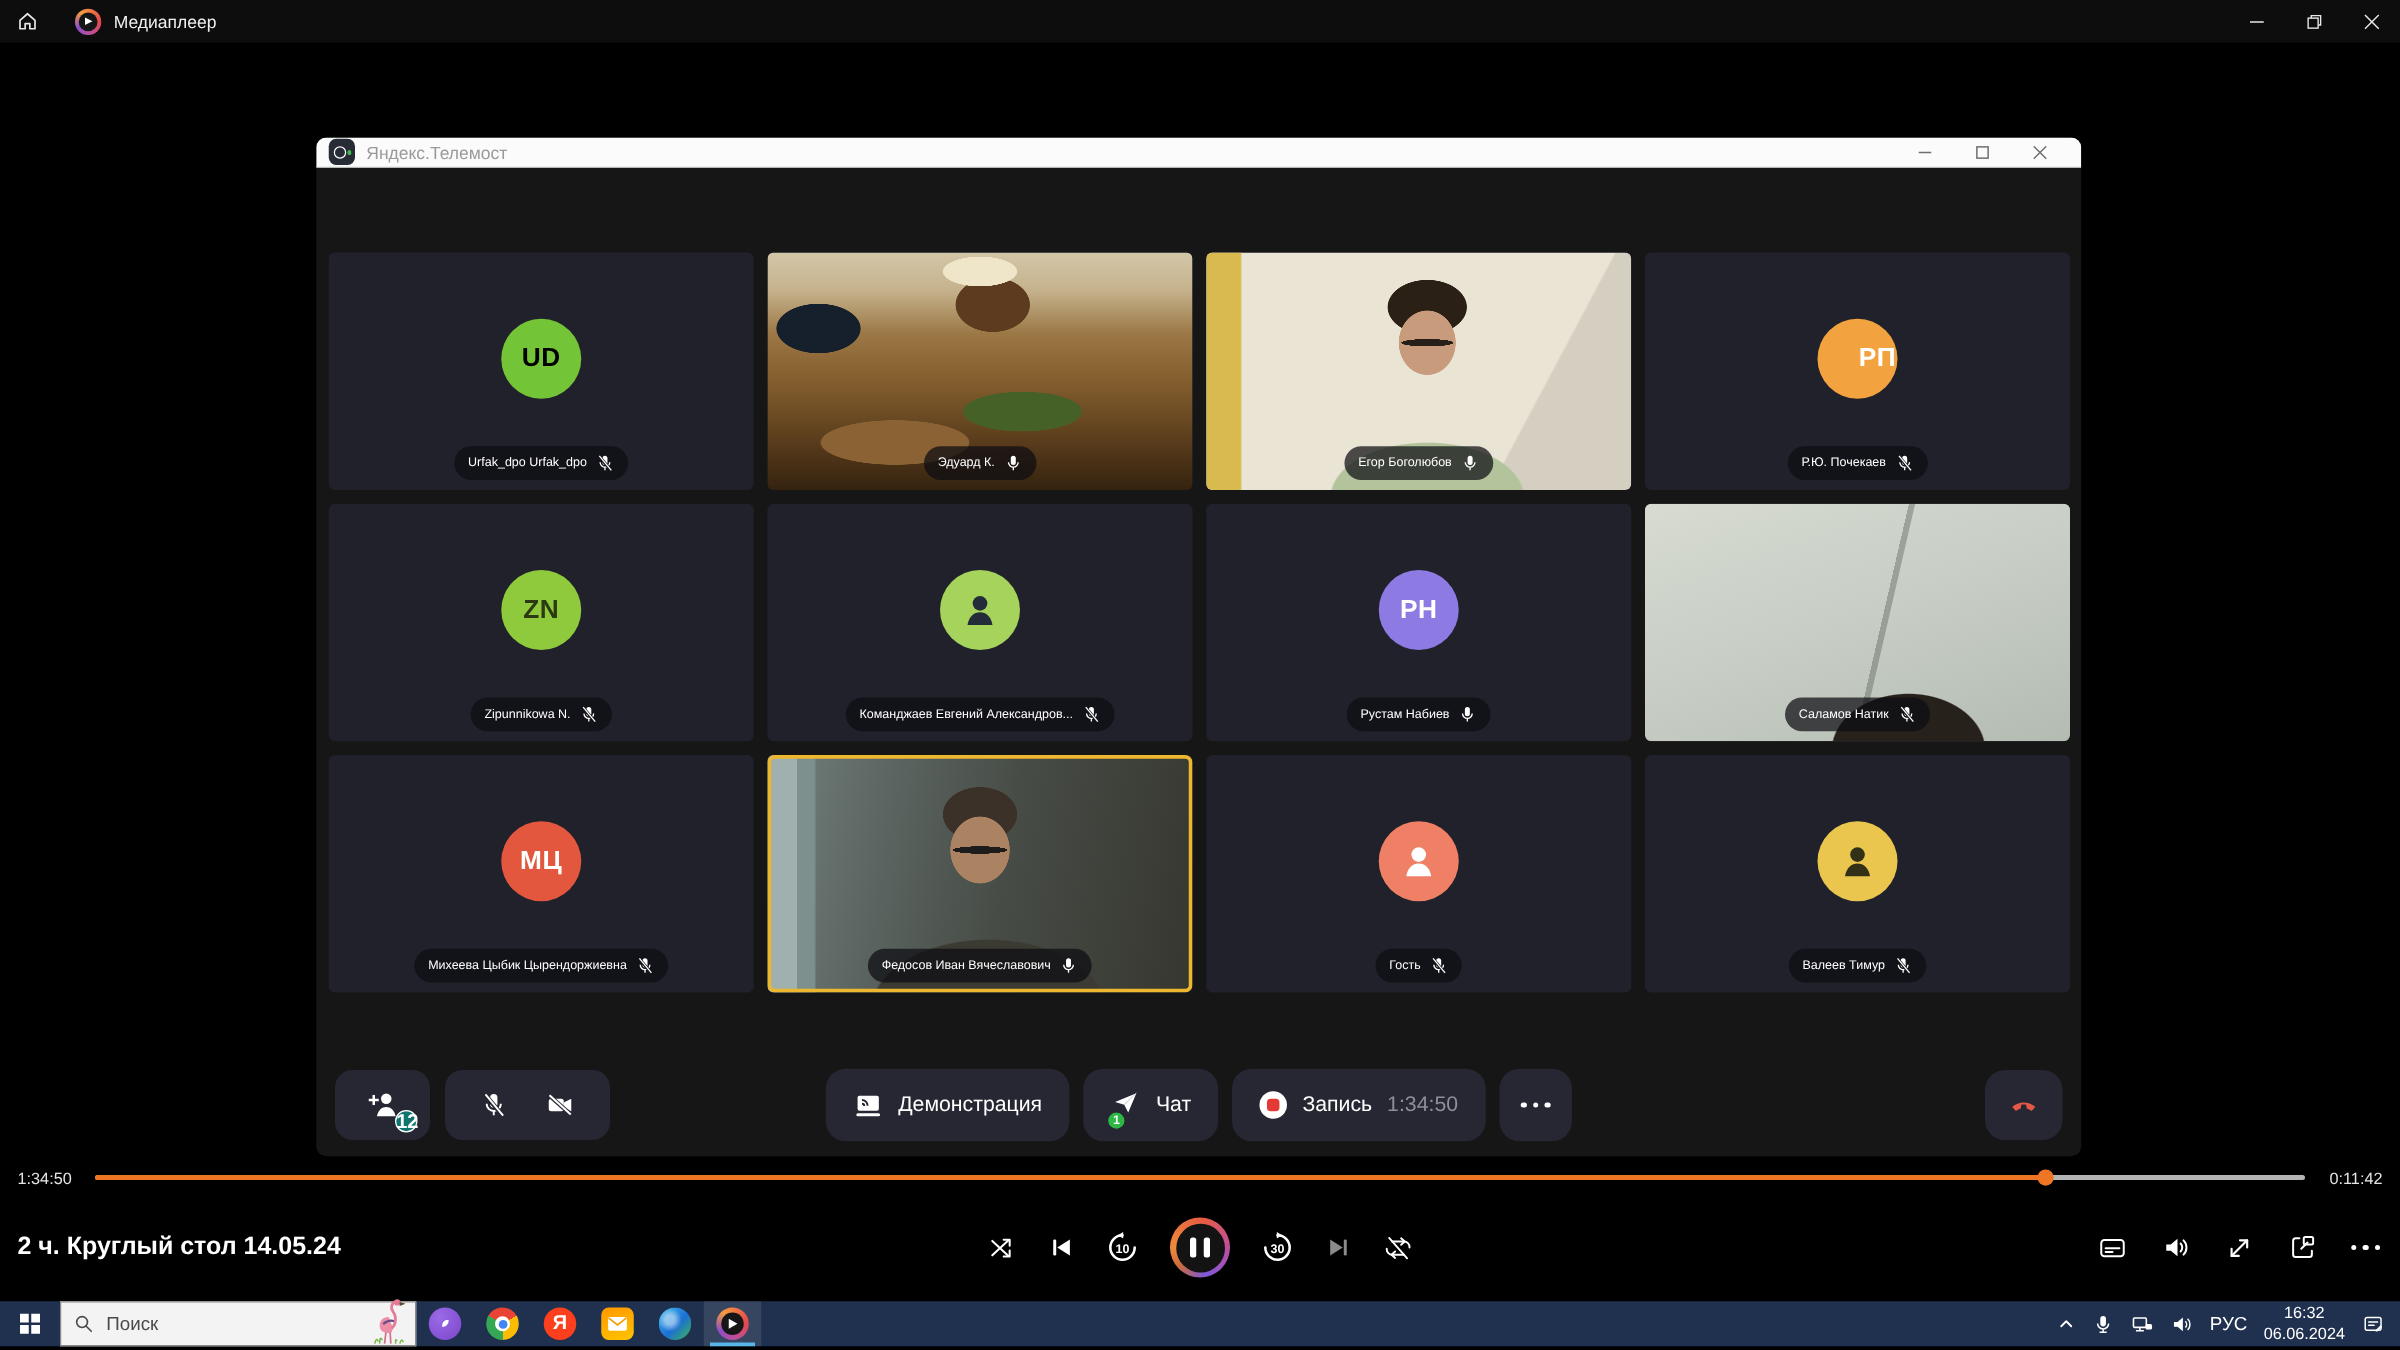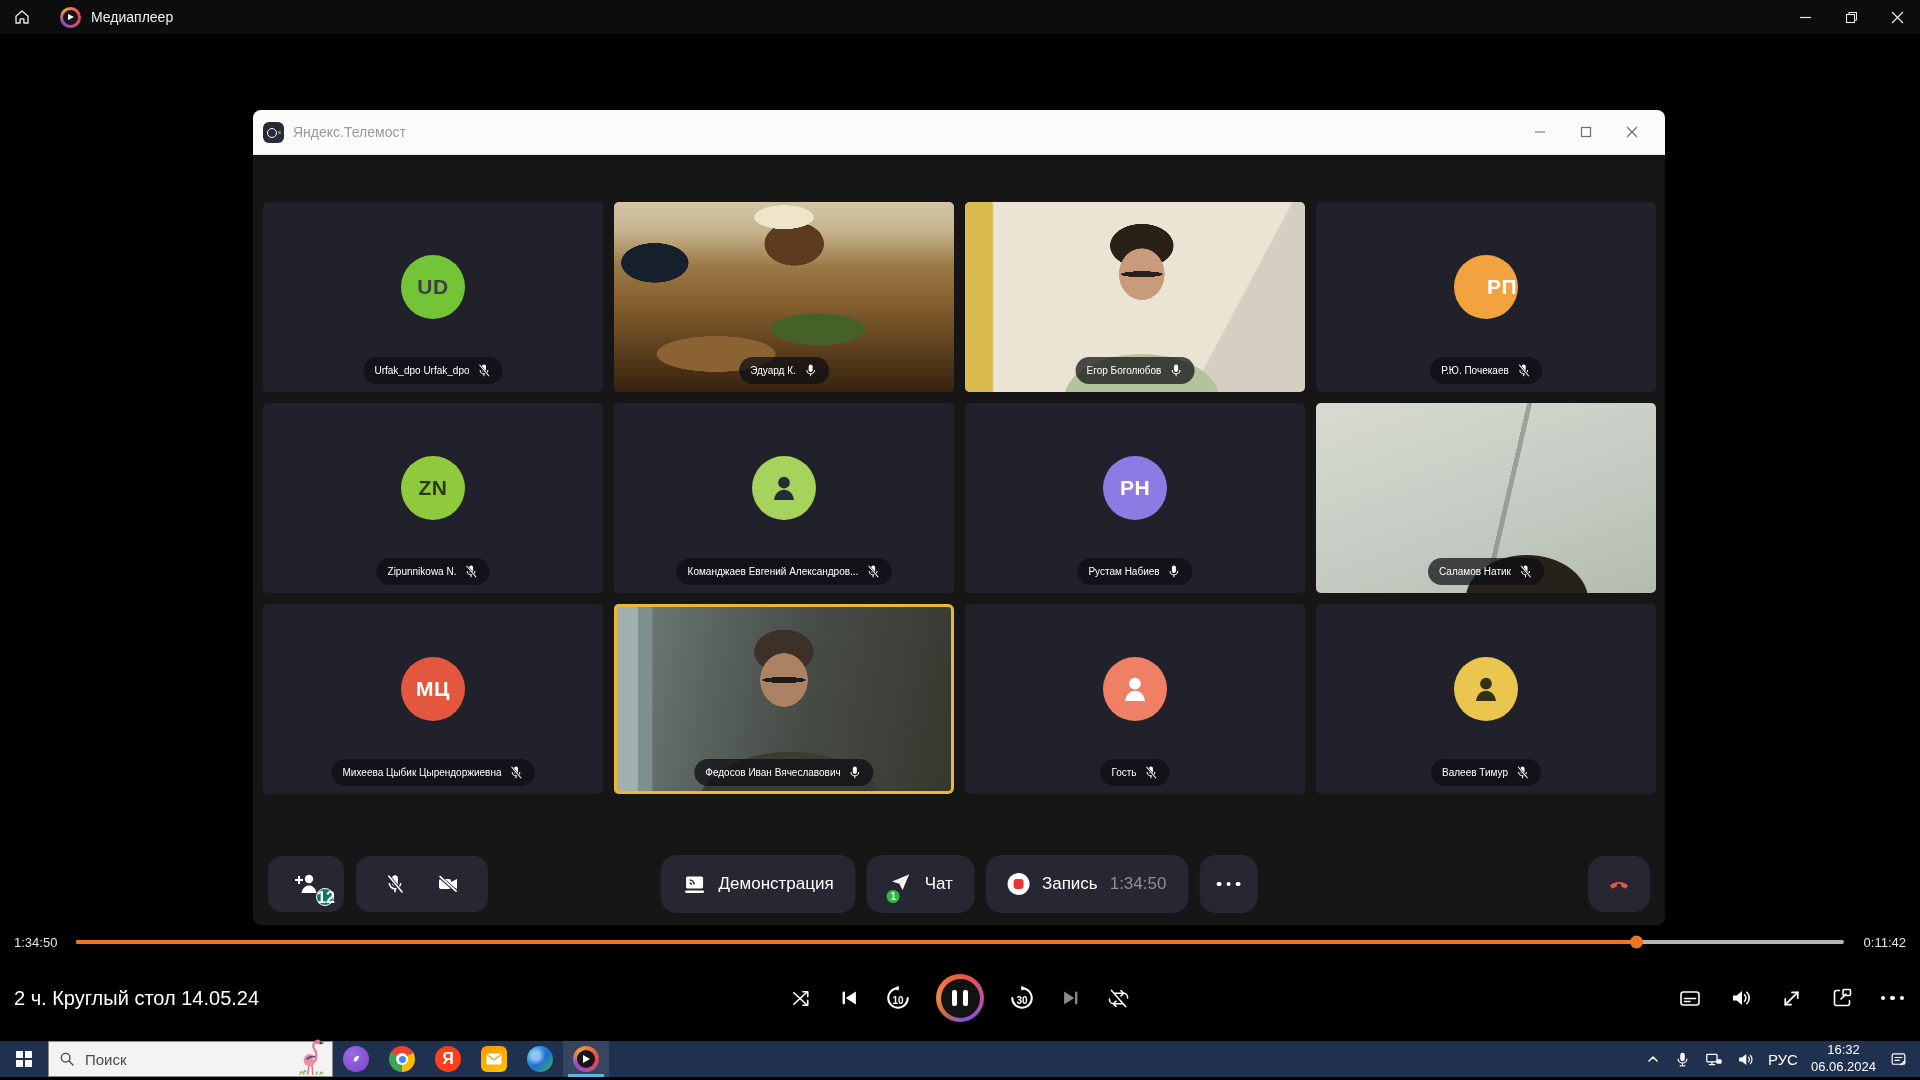--- a/index.html
+++ b/index.html
@@ -11,21 +11,21 @@
   .tb-home{width:44px;height:34px;display:grid;place-items:center;color:#e8e8e8}
   .app-title{font-size:14px;color:#f0f0f0;margin-left:10px}
   .mp-logo{width:21px;height:21px;border-radius:50%;background:conic-gradient(from -40deg,#f59a3e,#e5484d 35%,#b84fa0 60%,#8e4ec6 78%,#f59a3e);display:grid;place-items:center;margin-left:16px;flex:none}
   .mp-logo-in{width:15px;height:15px;border-radius:50%;background:#161616;display:grid;place-items:center}
   .mp-logo-play{width:0;height:0;border-left:6px solid #fff;border-top:3.5px solid transparent;border-bottom:3.5px solid transparent;margin-left:1px}
   .win-controls{margin-left:auto;display:flex;height:34px}
   .win-btn{width:46px;height:34px;display:grid;place-items:center;color:#e8e8e8}
 
   
   .tm-window{position:absolute;left:253px;top:110px;width:1412px;height:815px;background:#161616;border-radius:8px;overflow:hidden}
-  .tm-titlebar{height:45px;background:#fbfbfb;display:flex;align-items:center;padding:0 10px;border-bottom:1px solid #e7e7e7}
+  .tm-titlebar{height:24px;background:#fbfbfb;display:flex;align-items:center;padding:0 10px;border-bottom:1px solid #e7e7e7}
   .tm-appicon{width:21px;height:21px;border-radius:6px;background:#262b36;position:relative;flex:none}
   .tm-appicon::before{content:"";position:absolute;left:4px;top:6px;width:8px;height:8px;border:1.8px solid #fff;border-radius:50%}
   .tm-appicon::after{content:"";position:absolute;right:3px;top:9px;width:3.5px;height:3.5px;border-radius:50%;background:#3fba4d}
   .tm-title{font-size:14px;color:#9a9a9a;margin-left:9px}
   .tm-controls{margin-left:auto;display:flex;align-items:center}
   .tm-btn{width:46px;height:33px;display:grid;place-items:center;color:#6e6e6e}
 
   
   .grid{position:absolute;left:10px;top:92px;display:grid;grid-template-columns:repeat(4,340px);grid-auto-rows:190px;gap:11px}
   .tile{position:relative;background:#20212b;border-radius:5px;overflow:hidden}
@@ -86,21 +86,21 @@
   
   .progress-row{position:absolute;left:0;right:0;top:929px;height:26px;display:flex;align-items:center;gap:14px;padding:0 14px}
   .time-label{font-size:13px;color:#e4e4e4;flex:none;width:48px}
   .time-label.right{text-align:right}
   .progress-bar{flex:1;height:4px;border-radius:2px;background:#b5b5b5;position:relative}
   .progress-fill{position:absolute;left:0;top:0;bottom:0;background:#ed7524;border-radius:2px}
   .progress-thumb{position:absolute;right:-6px;top:50%;transform:translateY(-50%);width:13px;height:13px;border-radius:50%;background:#ed7524}
 
   
   .controls-row{position:absolute;left:0;right:0;top:958px;height:80px}
-  .video-title{position:absolute;left:14px;top:50%;transform:translateY(-50%);font-size:20px;font-weight:normal;color:#fff}
+  .video-title{position:absolute;left:14px;top:50%;transform:translateY(-50%);font-size:20px;font-weight:bold;color:#fff}
   .transport{position:absolute;left:50%;top:50%;transform:translate(-50%,-50%);display:flex;align-items:center;gap:25px}
   .ctl{display:grid;place-items:center;color:#fff}
   .skip{position:relative;width:26px;height:26px}
   .skip-num{position:absolute;left:50%;top:56%;transform:translate(-50%,-50%);font-size:10px;font-weight:bold;color:#fff}
   .pause-btn{width:48px;height:48px;border-radius:50%;background:conic-gradient(from -90deg,#f08a3a 0%,#e55a45 28%,#b94fa6 52%,#7e58d8 72%,#c96a3e 88%,#f08a3a 100%);display:grid;place-items:center}
   .pause-in{width:39px;height:39px;border-radius:50%;background:#131313;display:flex;align-items:center;justify-content:center;gap:6px}
   .pause-in i{width:5px;height:16px;border-radius:2px;background:#fff}
   .right-ctls{position:absolute;right:16px;top:50%;transform:translateY(-50%);display:flex;align-items:center;gap:27px}
 
   
@@ -186,21 +186,21 @@
             <line x1="11" y1="1" x2="1" y2="11"></line>
           </svg>
         </div>
     </div>
   </div>
 
   <div class="grid">
       <div class="tile">
 
     <div class="avatar" style="background: rgb(116, 196, 55);">
-      <span class="avatar-initials" style="color: #404040;">UD</span>
+      <span class="avatar-initials" style="color: #000000;">UD</span>
 
     </div>
     <div class="pill">
       <span class="tile-name">Urfak_dpo Urfak_dpo</span>
 
       <svg class="mic mic-off" viewBox="0 0 24 24">
             <path d="M12 2.5a3.2 3.2 0 0 1 3.2 3.2v5.4a3.2 3.2 0 0 1-6.4 0V5.7A3.2 3.2 0 0 1 12 2.5z" fill="#fff"></path>
             <path d="M5.8 11a6.2 6.2 0 0 0 12.4 0" fill="none" stroke="#fff" stroke-width="1.7"></path>
             <line x1="12" y1="17.4" x2="12" y2="21" stroke="#fff" stroke-width="1.7"></line>
             <line x1="4" y1="2.5" x2="20" y2="21.5" stroke="#15151b" stroke-width="4"></line>

